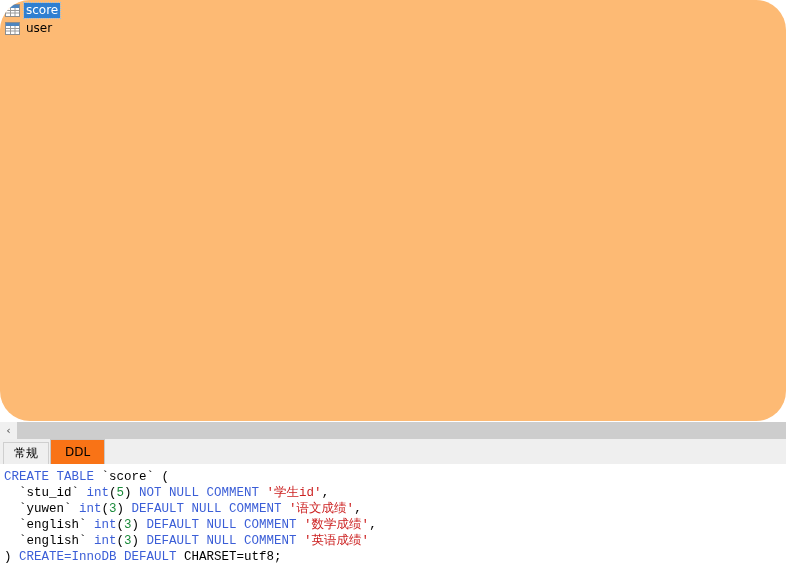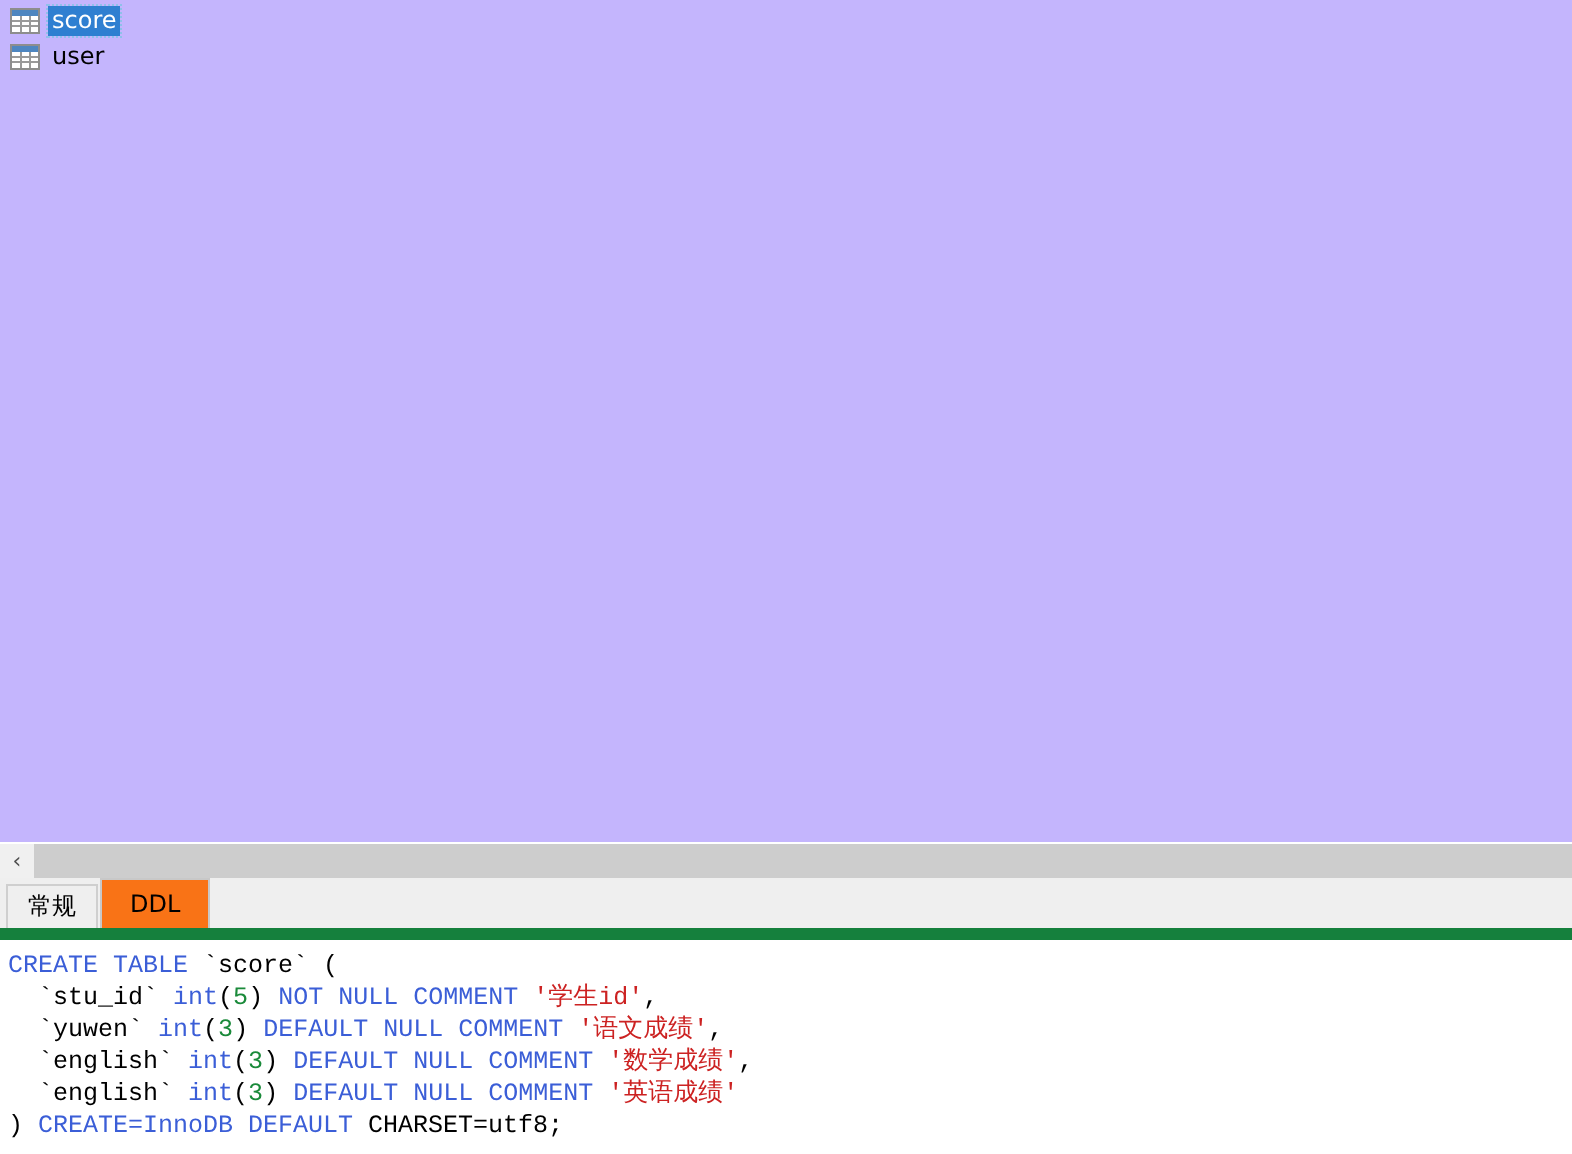--- a/index.html
+++ b/index.html
@@ -21,23 +21,24 @@
     height: 577px;
     display: flex;
     flex-direction: column;
     background: #ffffff;
   }
 
   
   .tree-panel {
     position: relative;
     height: 419px;
-    background: #c4b5fd;
+    background: #fdba74;
     overflow: hidden;
     padding-top: 2px;
+    border-radius: 30px;
   }
   .tree-item {
     display: flex;
     align-items: center;
     height: 17px;
     padding-left: 5px;
     margin-bottom: 1px;
     box-sizing: border-box;
   }
   .tree-item .icon-wrap {
@@ -126,21 +127,21 @@
     height: 25px;
     top: 0px;
     z-index: 2;
     padding: 0 14px;
   }
 
   
   .code-area {
     flex: 1 1 auto;
     background: #ffffff;
-    border-top: 7px solid #15803d;
+    border-top: 1px solid #15803d;
     margin-top: -1px;
     padding: 5px 0 0 4px;
     box-sizing: border-box;
     overflow: hidden;
   }
   .code-line {
     font-family: "Liberation Mono", "DejaVu Sans Mono", monospace;
     font-size: 12.5px;
     line-height: 16px;
     white-space: pre;

